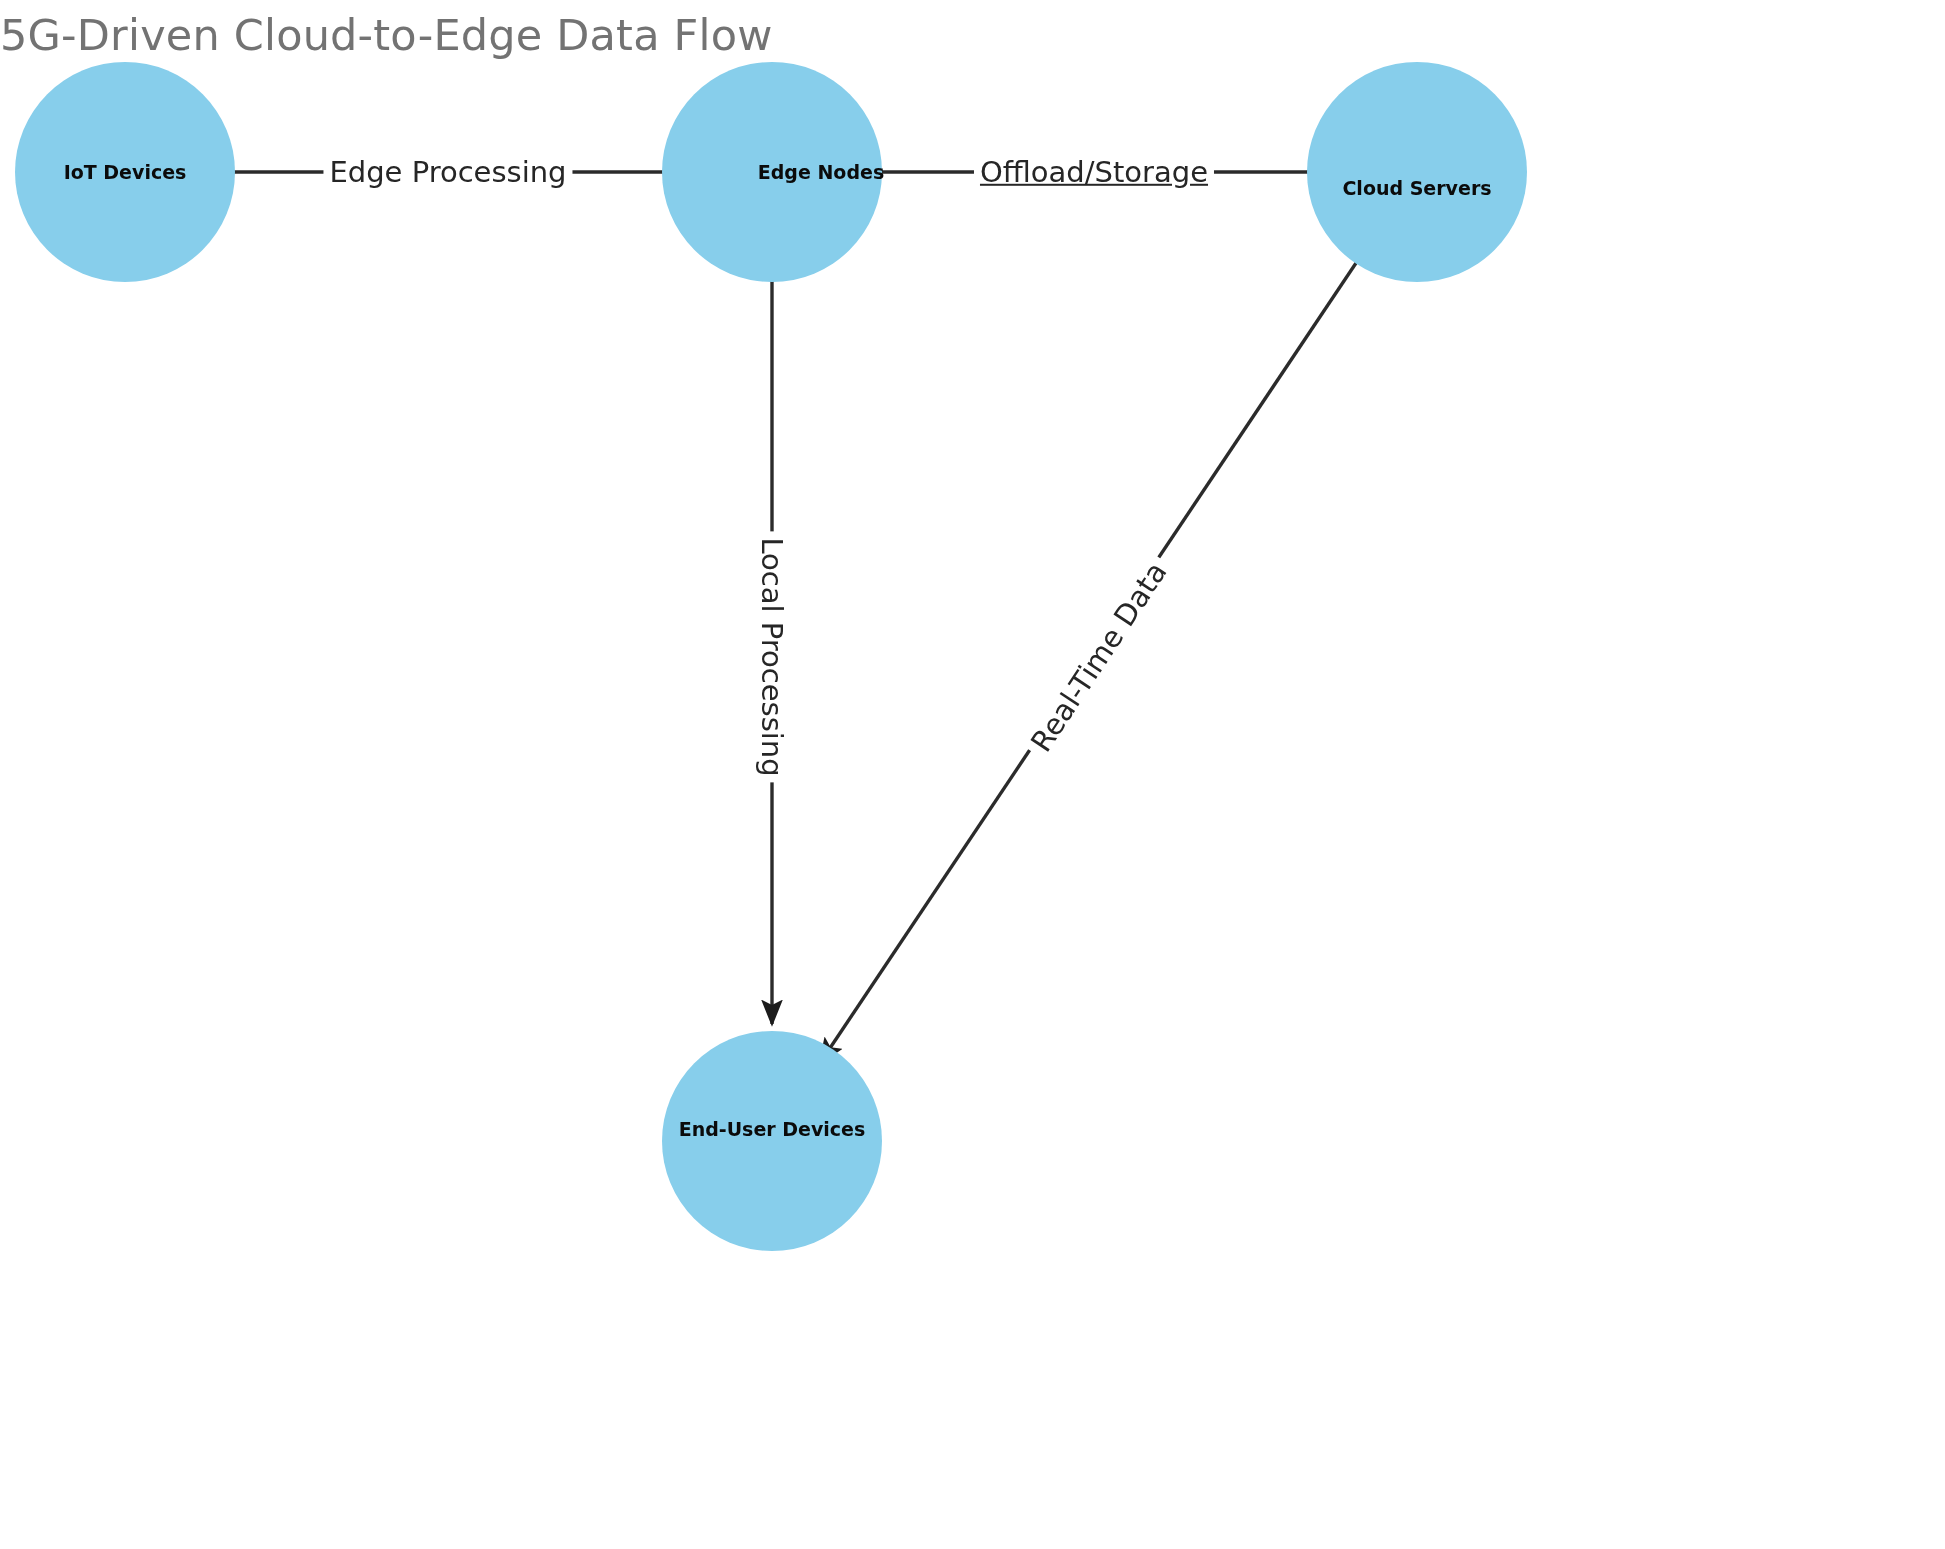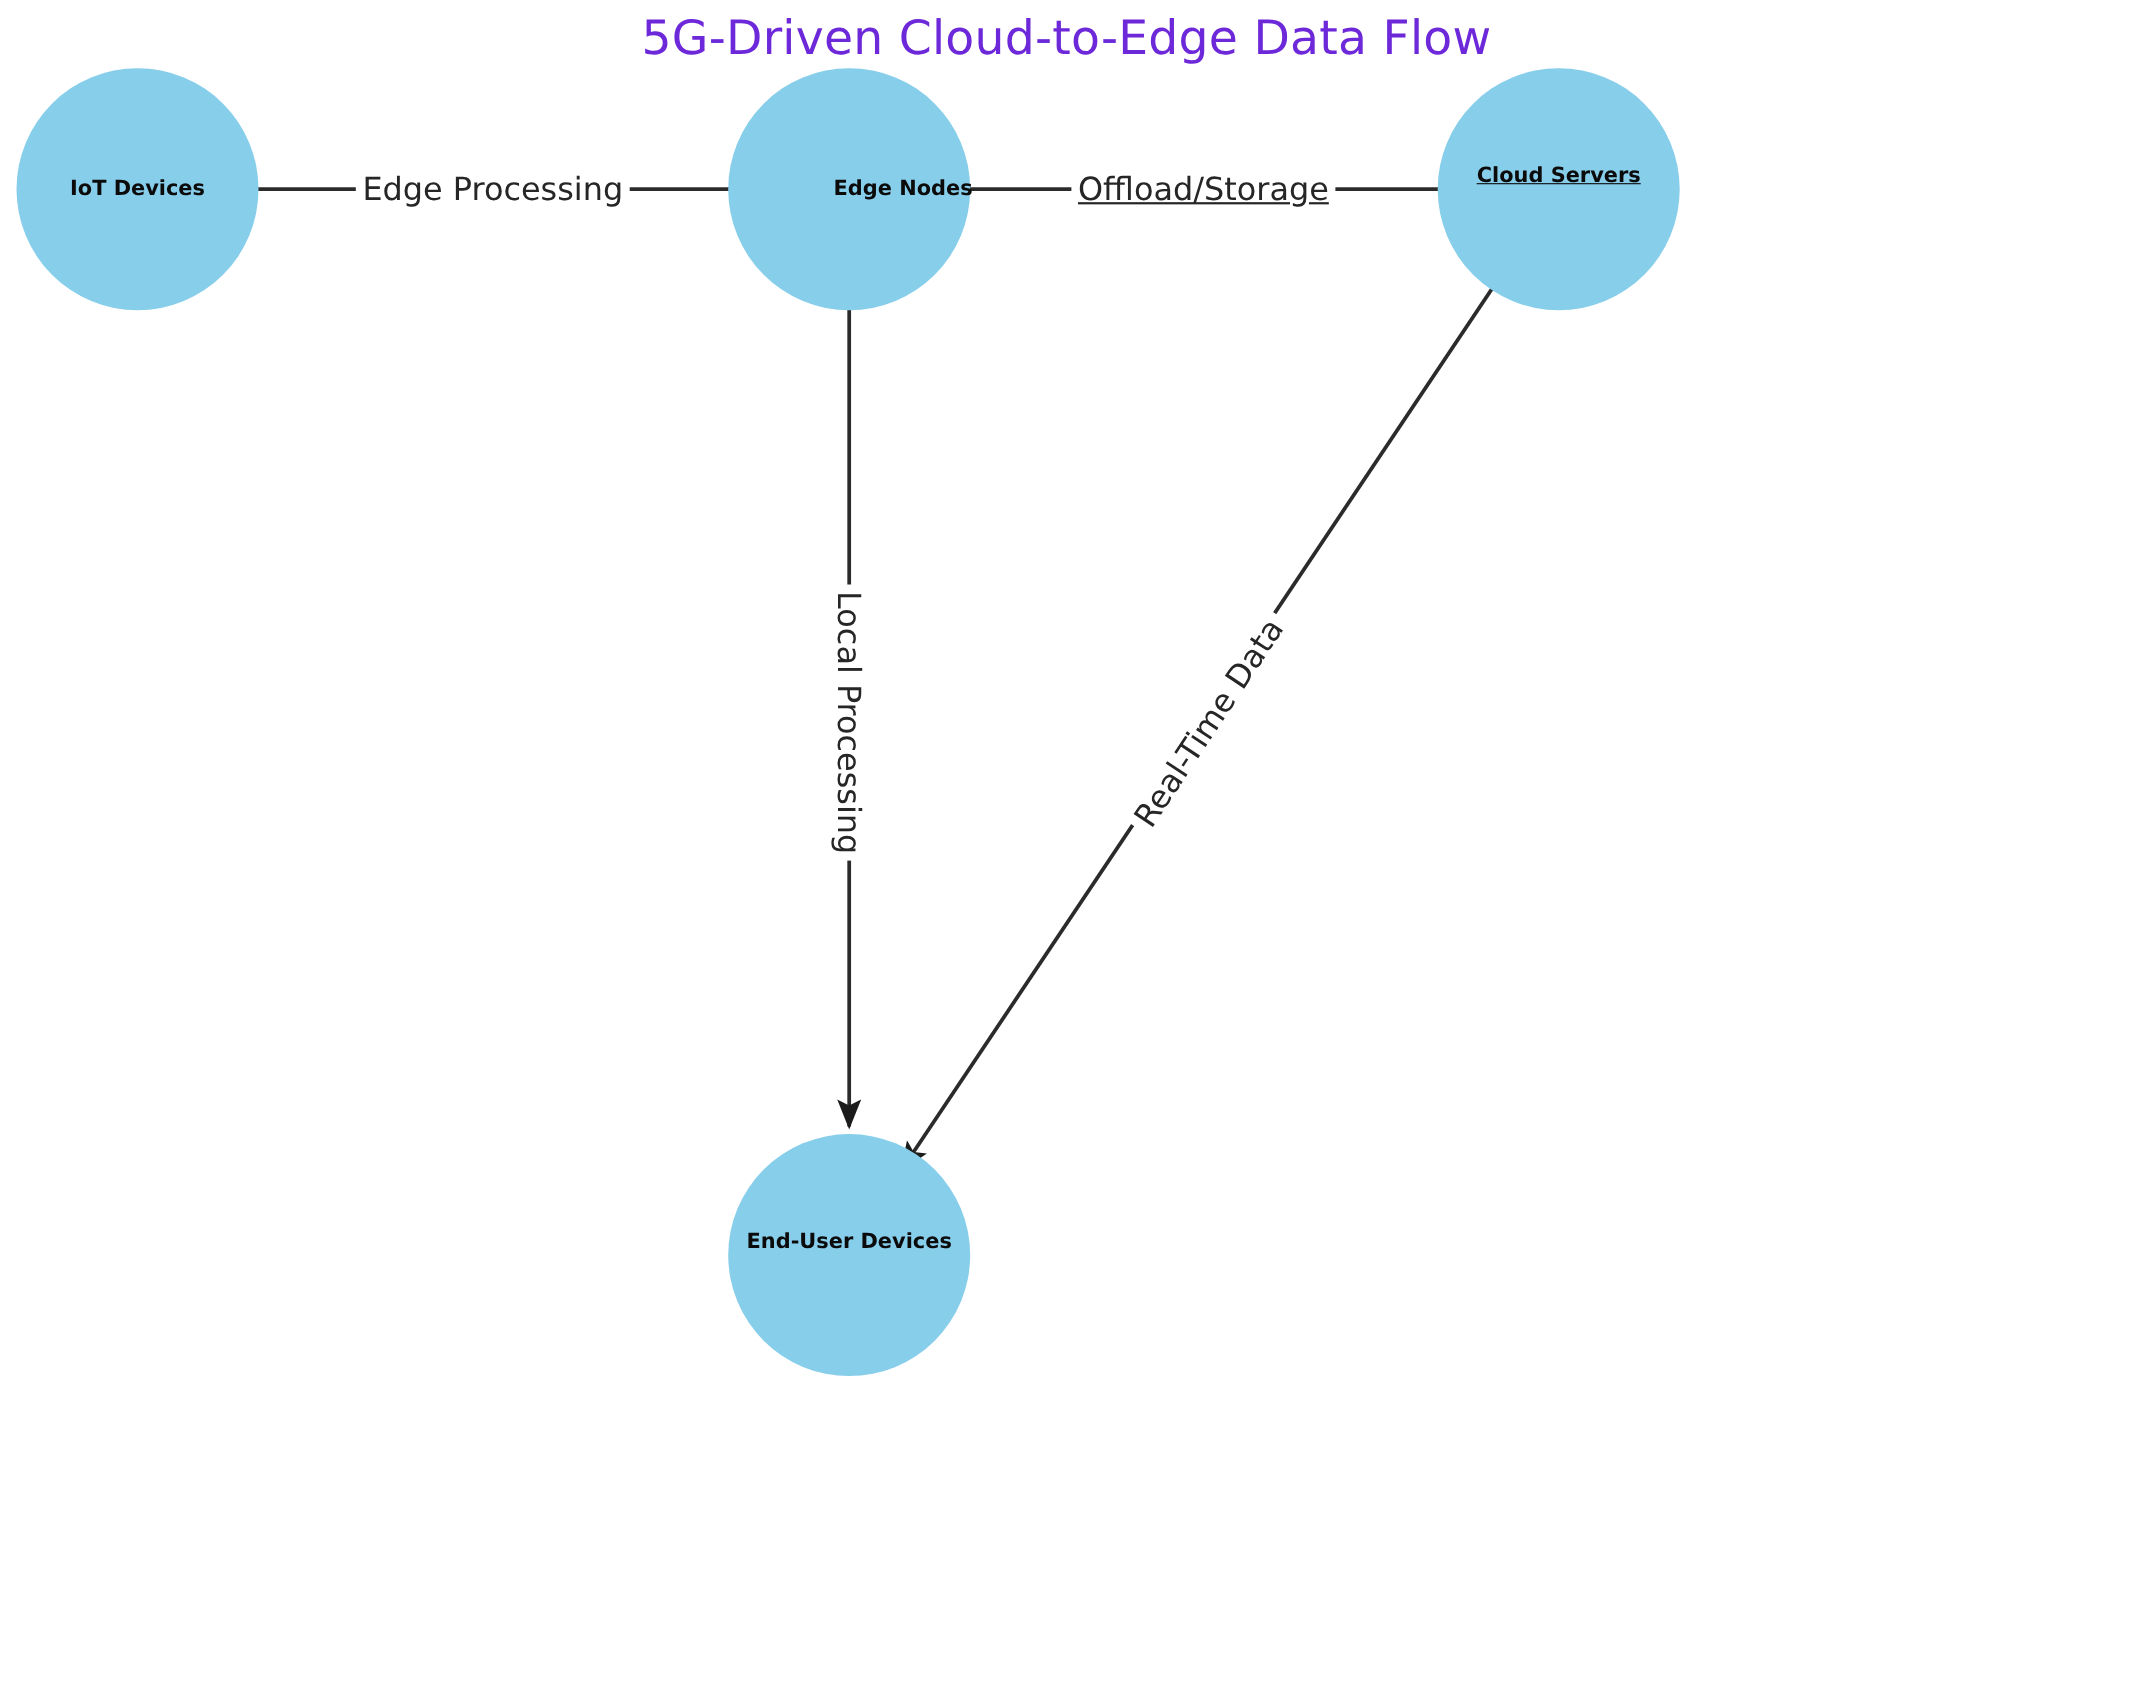--- a/index.html
+++ b/index.html
@@ -25,25 +25,25 @@
     left: 0;
     top: 0;
     width: 1945px;
     height: 1549px;
   }
   .diagram-title {
     position: absolute;
     left: 0;
     top: 10px;
     width: 1939px;
-    text-align: center;
+    text-align: left;
     font-family: "DejaVu Sans", sans-serif;
     font-size: 43px;
     font-weight: 400;
-    color: #6d28d9;
+    color: #737373;
     letter-spacing: 0.2px;
     white-space: nowrap;
   }
   .node-label {
     position: absolute;
     font-family: "DejaVu Sans", sans-serif;
     font-size: 19px;
     font-weight: bold;
     color: #0b0b0b;
     white-space: nowrap;
@@ -101,21 +101,21 @@
       <circle cx="772" cy="172" r="110" fill="#87CEEB"></circle>
       <circle cx="1417" cy="172" r="110" fill="#87CEEB"></circle>
       <circle cx="772" cy="1141" r="110" fill="#87CEEB"></circle>
     </g>
   </svg>
 
   <div class="node-label" style="left:125px;  top:172px;">IoT Devices</div>
 
   <div class="node-label" style="left:792px;  top:172px;margin-left:29px;">Edge Nodes</div>
 
-  <div class="node-label" style="left:1417px; top:160px;text-decoration:underline;">Cloud Servers</div>
+  <div class="node-label" style="left:1417px; top:188px;">Cloud Servers</div>
 
   <div class="node-label" style="left:772px;  top:1129px;text-align:center;">End-User Devices</div>
 
   <div class="edge-label horiz" style="left:448px; top:172px;">Edge Processing</div>
 
   <div class="edge-label horiz" style="left:1094px; top:172px;text-decoration:underline;">Offload/Storage</div>
 
   <div class="edge-label rot90" style="left:772px; top:657px;">Local Processing</div>
 
   <div class="edge-label rotdiag" style="left:1099px; top:657px;">Real-Time Data</div>

